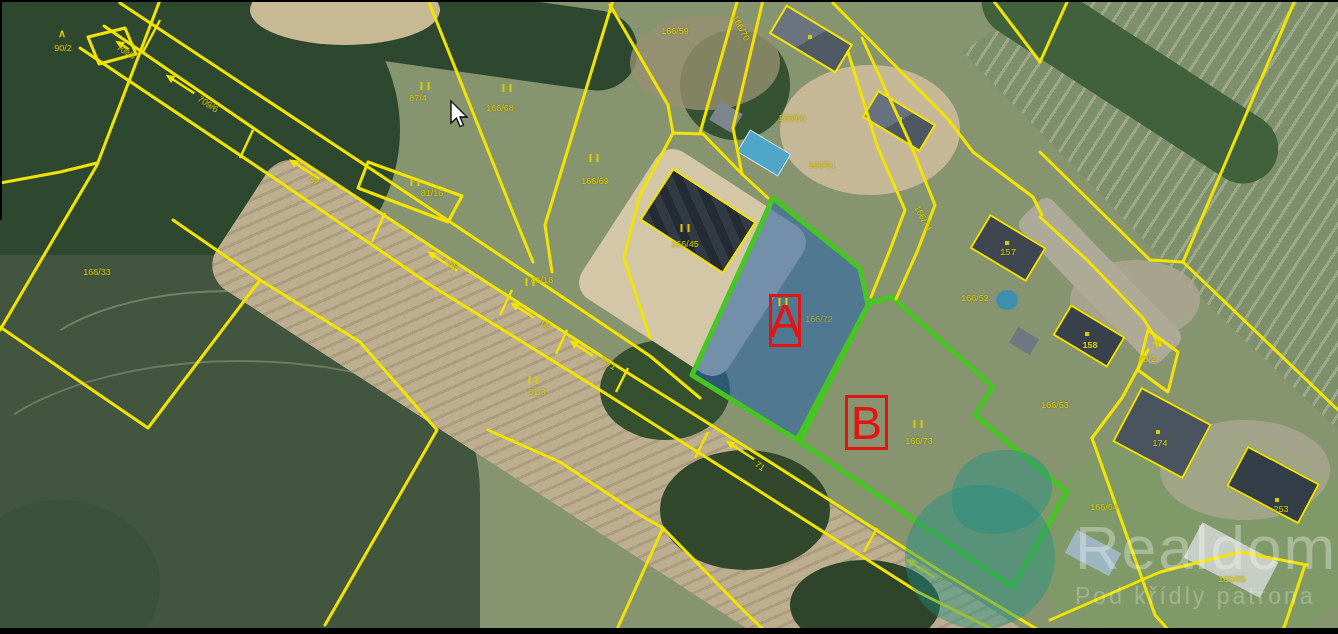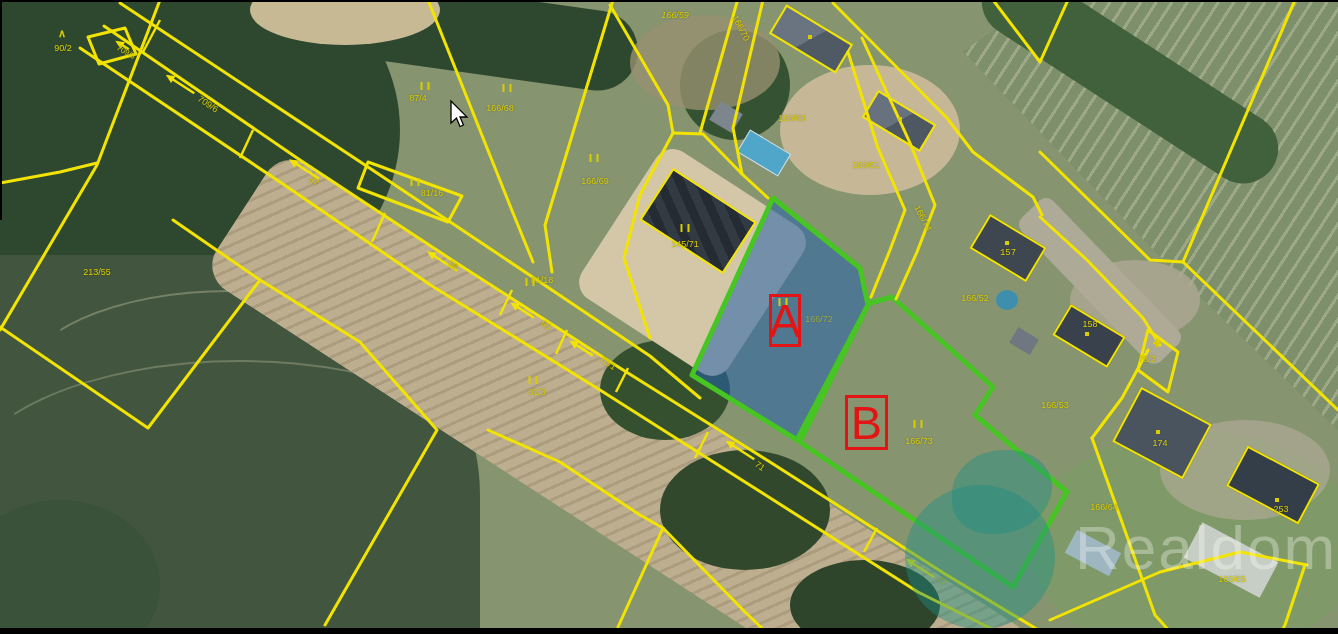--- a/index.html
+++ b/index.html
@@ -152,32 +152,32 @@
       <div class="plabel" style="left: 453px; top: 265px; transform: translate(-50%, -50%) rotate(34deg);">68</div>
       <div class="plabel" style="left: 546px; top: 325px; transform: translate(-50%, -50%) rotate(34deg);">69</div>
       <div class="plabel" style="left: 608px; top: 363px; transform: translate(-50%, -50%) rotate(34deg);">70/1</div>
       <div class="plabel" style="left: 760px; top: 466px; transform: translate(-50%, -50%) rotate(34deg);">71</div>
       <div class="plabel" style="left: 942px; top: 581px; transform: translate(-50%, -50%) rotate(34deg);">77</div>
       <div class="plabel" style="left: 741px; top: 28px; transform: translate(-50%, -50%) rotate(62deg);">166/70</div>
       <div class="plabel" style="left: 923px; top: 218px; transform: translate(-50%, -50%) rotate(62deg);">166/74</div>
       <div class="plabel" style="left: 63px; top: 48px; transform: translate(-50%, -50%) rotate(0deg);">90/2</div>
       <div class="plabel" style="left: 418px; top: 98px; transform: translate(-50%, -50%) rotate(0deg);">87/4</div>
       <div class="plabel" style="left: 500px; top: 108px; transform: translate(-50%, -50%) rotate(0deg);">166/68</div>
-      <div class="plabel" style="left: 675px; top: 15px; transform: translate(-50%, -50%) rotate(0deg); font-style: italic;">166/59</div>
+      <div class="plabel" style="left: 675px; top: 31px; transform: translate(-50%, -50%) rotate(0deg);">166/59</div>
       <div class="plabel" style="left: 792px; top: 89px; transform: translate(-50%, -50%) rotate(0deg); margin-top: 29px;">166/60</div>
       <div class="plabel" style="left: 595px; top: 181px; transform: translate(-50%, -50%) rotate(0deg);">166/69</div>
       <div class="plabel" style="left: 432px; top: 193px; transform: translate(-50%, -50%) rotate(0deg);">81/16</div>
-      <div class="plabel" style="left: 685px; top: 244px; transform: translate(-50%, -50%) rotate(0deg);">145/71</div>
-      <div class="plabel" style="left: 866px; top: 165px; transform: translate(-50%, -50%) rotate(0deg); text-align: right;">166/51</div>
+      <div class="plabel" style="left: 685px; top: 244px; transform: translate(-50%, -50%) rotate(0deg);">166/45</div>
+      <div class="plabel" style="left: 822px; top: 165px; transform: translate(-50%, -50%) rotate(0deg); text-align: right;">166/51</div>
       <div class="plabel" style="left: 542px; top: 280px; transform: translate(-50%, -50%) rotate(0deg);">81/18</div>
       <div class="plabel" style="left: 537px; top: 392px; transform: translate(-50%, -50%) rotate(0deg);">81/3</div>
-      <div class="plabel" style="left: 97px; top: 272px; transform: translate(-50%, -50%) rotate(0deg);">213/55</div>
+      <div class="plabel" style="left: 97px; top: 272px; transform: translate(-50%, -50%) rotate(0deg);">166/33</div>
       <div class="plabel" style="left: 1008px; top: 253px; transform: translate(-50%, -50%) rotate(0deg); font-family: Liberation Mono, monospace;">157</div>
       <div class="plabel" style="left: 975px; top: 298px; transform: translate(-50%, -50%) rotate(0deg);">166/52</div>
-      <div class="plabel" style="left: 1090px; top: 324px; transform: translate(-50%, -50%) rotate(0deg);">158</div>
+      <div class="plabel" style="left: 1090px; top: 345px; transform: translate(-50%, -50%) rotate(0deg); font-weight: bold;">158</div>
       <div class="plabel" style="left: 1147px; top: 359px; transform: translate(-50%, -50%) rotate(0deg);">78/2</div>
       <div class="plabel" style="left: 1055px; top: 405px; transform: translate(-50%, -50%) rotate(0deg);">166/53</div>
       <div class="plabel" style="left: 1160px; top: 443px; transform: translate(-50%, -50%) rotate(0deg);">174</div>
       <div class="plabel" style="left: 919px; top: 441px; transform: translate(-50%, -50%) rotate(0deg);">166/73</div>
       <div class="plabel dim" style="left: 787px; top: 319px; transform: translate(-50%, -50%) rotate(0deg);">166/72</div>
       <div class="plabel" style="left: 1104px; top: 507px; transform: translate(-50%, -50%) rotate(0deg);">166/64</div>
       <div class="plabel" style="left: 1281px; top: 509px; transform: translate(-50%, -50%) rotate(0deg);">253</div>
       <div class="plabel" style="left: 1232px; top: 579px; transform: translate(-50%, -50%) rotate(0deg);">166/65</div>
     </div>
   <div id="symbols" style="left:0;top:0;width:100%;height:100%;pointer-events:none;">
@@ -203,20 +203,21 @@
   <div class="marker-box" style="left:769px;top:294px;width:32px;height:53px;">
     <span>A</span>
   </div>
   <div class="marker-box" style="left:845px;top:395px;width:43px;height:55px;">
     <span>B</span>
   </div>
 
   <div class="teal" style="left:905px;top:485px;width:150px;height:144px;"></div>
   <div class="teal" style="left:952px;top:450px;width:100px;height:84px;border-radius:55% 45% 60% 40%;"></div>
   <div class="wm-brand" style="left:1075px;top:512px;">Realdomus</div>
+  <div class="wm-slogan" style="left:1075px;top:583px;">Pod křídly patrona</div>
 
   <svg class="overlay" width="1338" height="634" viewBox="0 0 1338 634">
     <polygon points="451,101 451,123 456.5,118 460,126.5 463.5,125 460,117 467,117" fill="#ffffff" stroke="#000000" stroke-width="1.3"></polygon>
   </svg>
 
   <div class="bar" style="left:0;top:0;width:1338px;height:2px;"></div>
   <div class="bar" style="left:0;top:0;width:2px;height:220px;"></div>
   <div class="bar" style="left:0;top:628px;width:1338px;height:6px;"></div>
 </div>
 

